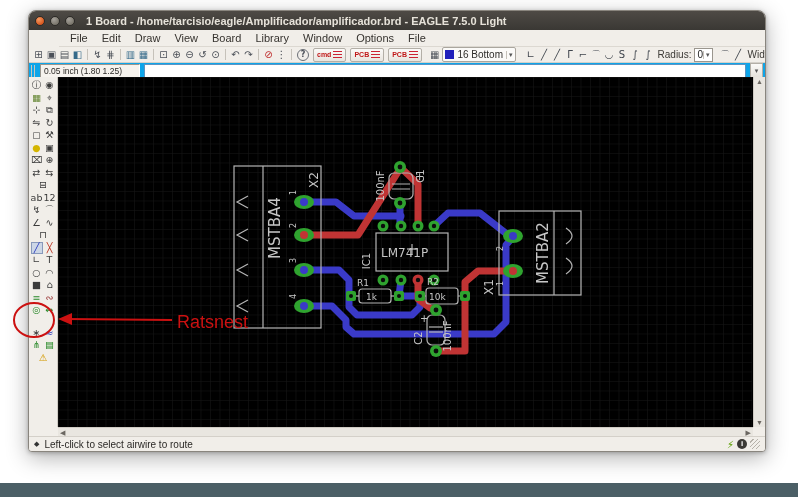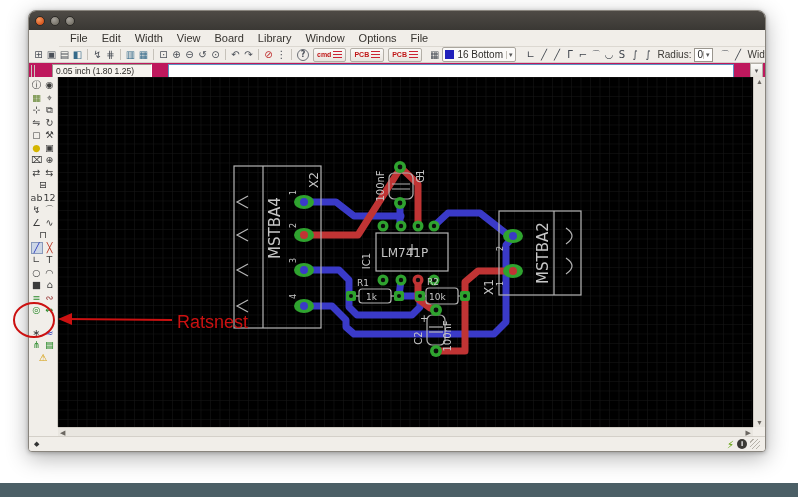--- a/index.html
+++ b/index.html
@@ -40,22 +40,22 @@
   .layer-swatch{width:9px;height:9px;background:var(--layer-swatch,#2020bb);display:inline-block;}
   .layer-text{font-size:10px;color:#2f2d2a;white-space:nowrap;}
   .combo-arrow{font-size:7px;color:#555;border-left:1px solid #c5c1b9;padding-left:2px;}
   .bend-btn,.miter-btn{width:13px;height:13px;line-height:13px;text-align:center;
     font-family:"DejaVu Sans",sans-serif;font-size:10px;color:#3e444c;cursor:default;}
   .tb-label{font-size:10px;color:#3c3a36;margin:0 3px;white-space:nowrap;}
   .radius-combo{width:70px;height:12px;border:1px solid #9a968e;background:#fff;
     display:inline-flex;align-items:center;justify-content:space-between;
     font-size:10px;padding:0 2px;color:#222;}
   
-  .cmdrow{height:16px;display:flex;align-items:center;background:#be185d;
-    border-bottom:5px solid #f97316;padding:0 2px;gap:16px;}
+  .cmdrow{height:16px;display:flex;align-items:center;background:#0ea5e9;
+    border-bottom:5px solid #f97316;padding:0 2px;gap:4px;}
   .grip{width:5px;height:12px;background:repeating-linear-gradient(90deg,#c9c5bd 0 1px,transparent 1px 3px);}
   .coordbox{width:92px;height:12px;border:1px solid #9a968e;border-right-color:#fff;
     border-bottom-color:#fff;background:#f6f3ee;font-size:8.5px;color:#2b2926;
     display:flex;align-items:center;padding:0 3px;white-space:nowrap;}
   .cmdinput{flex:1;height:12px;border:1px solid #5b94c4;background:#fff;
     font-size:10px;padding:0 2px;font-family:"Liberation Sans",sans-serif;outline:none;}
   .cmd-combo{width:11px;height:14px;border:1px solid #b3afa7;background:linear-gradient(#fbfaf8,#e4e1da);
     font-size:7px;color:#555;text-align:center;line-height:14px;}
   
   .main{position:absolute;top:66px;left:0;right:0;bottom:24px;display:flex;}
@@ -98,26 +98,27 @@
   .origin{stroke:#d8d8d8;stroke-width:1;}
 </style>
 </head>
 <body>
 
 <div id="window">
   <div class="titlebar">
     <span class="wbtn close"></span>
     <span class="wbtn gray"></span>
     <span class="wbtn gray"></span>
+    <span class="title-text">1 Board - /home/tarcisio/eagle/Amplificador/amplificador.brd - EAGLE 7.5.0 Light</span>
   </div>
 
   <div class="menubar">
       <span class="menu-item">File</span>
       <span class="menu-item">Edit</span>
-      <span class="menu-item">Width</span>
+      <span class="menu-item">Draw</span>
       <span class="menu-item">View</span>
       <span class="menu-item">Board</span>
       <span class="menu-item">Library</span>
       <span class="menu-item">Window</span>
       <span class="menu-item">Options</span>
       <span class="menu-item">File</span>
     </div>
 
   <div class="toolbar">
     <span class="grip"></span>
@@ -444,20 +445,21 @@
     </div>
   </div>
 
   <div class="hscroll">
     <span>◀</span>
     <span>▶</span>
   </div>
 
   <div class="statusbar">
     <span class="status-bullet">◆</span>
+    <span class="status-msg">Left-click to select airwire to route</span>
     <span class="status-right">
       <span class="bolt">⚡</span>
       <span class="info-circle">i</span>
       <span class="resize-grip"></span>
     </span>
   </div>
 </div>
 
 <svg class="overlay" width="798" height="497">
   <ellipse cx="34" cy="320" rx="20" ry="17" fill="none" stroke="#cc1111" stroke-width="2" style="stroke:var(--annotation-red)"></ellipse>

